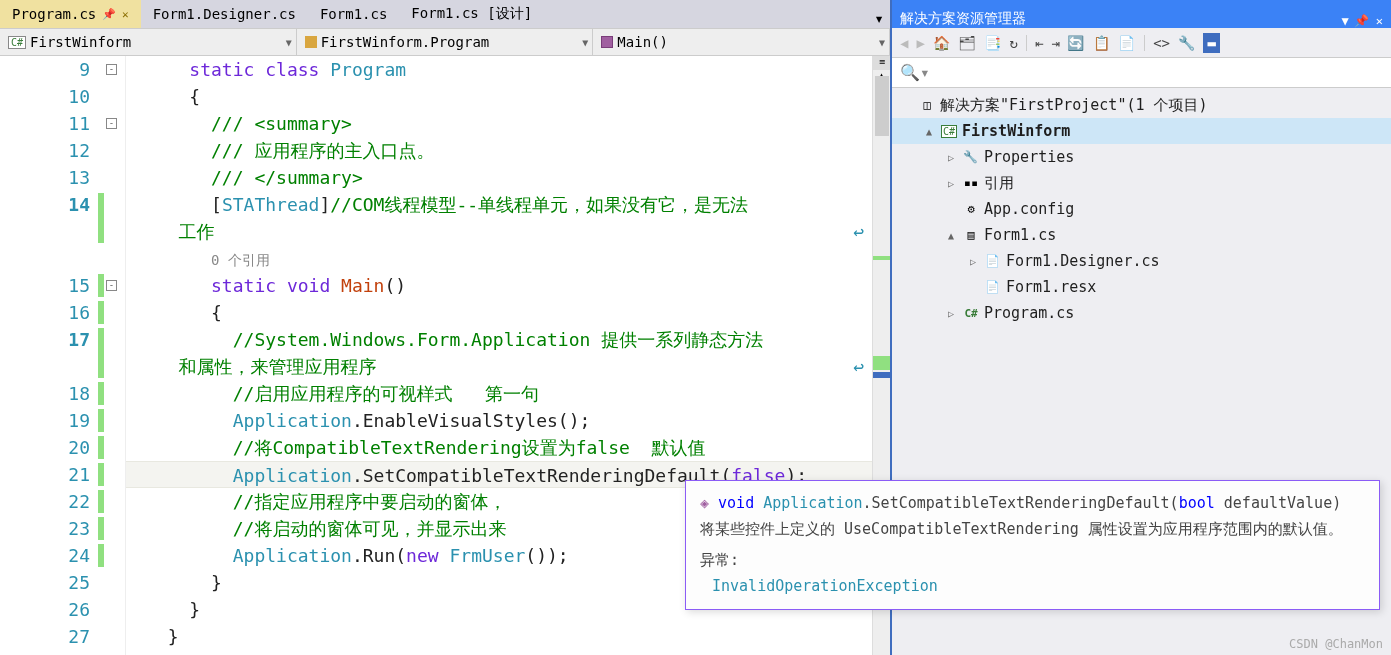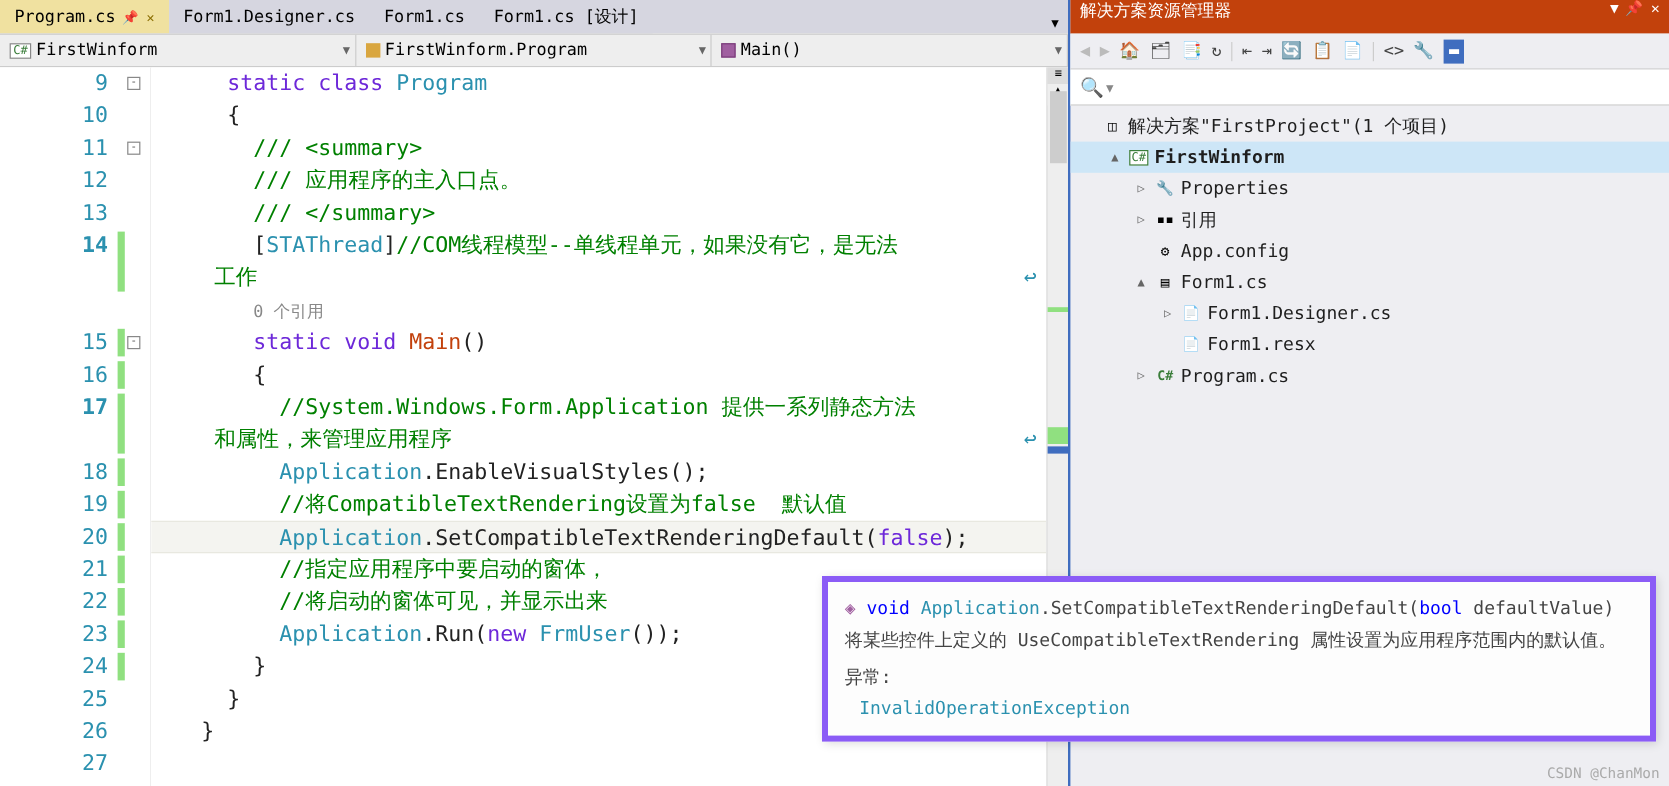--- a/index.html
+++ b/index.html
@@ -35,37 +35,37 @@
 .cmt { color: #008000; }
 .ref { color: #888; font-size: 14px; margin-top: 24px; }
 .meth { color: #c2410c; }
 .txt { color: #222; }
 .scrollbar-v { width: 18px; background: #eee; border-left: 1px solid #ddd; position: relative; }
 .sb-arrow { height: 18px; text-align: center; font-size: 10px; background: #eee; }
 .sb-split { width: 18px; height: 14px; background: #ddd; text-align: center; font-size: 10px; }
 .sb-thumb { position: absolute; top: 20px; left: 2px; width: 14px; height: 60px; background: #cdcdcd; }
 .sb-mark { position: absolute; left: 0; width: 18px; height: 4px; }
 .explorer { flex: 1; background: #eeeef2; display: flex; flex-direction: column; border-left: 2px solid #3f6dbf; }
-.exp-title { background: #c2410c; color: #fff; height: 28px; display: flex; align-items: flex-start; padding: 0 8px; font-size: 14px; }
+.exp-title { background: #3b82f6; color: #fff; height: 28px; display: flex; align-items: flex-end; padding: 0 8px; font-size: 14px; }
 .exp-title .title-icons { margin-left: auto; display: flex; gap: 6px; font-size: 12px; }
 .exp-toolbar { height: 30px; background: #eeeef2; display: flex; align-items: center; padding: 0 8px; gap: 8px; border-bottom: 1px solid #ccc; }
 .exp-toolbar .tb { font-size: 14px; color: #444; cursor: pointer; }
 .exp-toolbar .tb.disabled { color: #bbb; }
 .exp-toolbar .sep { width: 1px; height: 16px; background: #ccc; }
 .exp-search { height: 30px; display: flex; align-items: center; padding: 0 8px; background: #fff; border-bottom: 1px solid #ccc; }
 .exp-search input { flex: 1; border: none; outline: none; font-size: 14px; background: transparent; }
 .exp-search .sicon { color: #888; }
 .tree { flex: 1; padding: 4px 0; font-size: 15px; overflow: auto; }
 .tree-item { display: flex; align-items: center; height: 26px; padding-left: 8px; gap: 4px; }
 .tree-item.selected { background: #cde6f7; }
 .tree-item .exp-arrow { width: 14px; font-size: 10px; color: #666; text-align: center; }
 .tree-item .ticon { width: 18px; height: 18px; display: inline-flex; align-items: center; justify-content: center; font-size: 12px; }
 .tree-item .tlabel { color: #1e1e1e; }
 .tree-item.bold .tlabel { font-weight: bold; }
-.tooltip { position: absolute; left: 685px; top: 480px; width: 695px; background: #fdfdfd; border: 5px solid #8b5cf6; box-shadow: 2px 2px 8px rgba(0,0,0,0.15); padding: 10px 14px; font-size: 15px; line-height: 1.7; z-index: 100; }
+.tooltip { position: absolute; left: 685px; top: 480px; width: 695px; background: #fdfdfd; border: 1px solid #8b5cf6; box-shadow: 2px 2px 8px rgba(0,0,0,0.15); padding: 10px 14px; font-size: 15px; line-height: 1.7; z-index: 100; }
 .tooltip .sig { color: #444; }
 .tooltip .sig .void { color: #0000ff; }
 .tooltip .sig .app { color: #2b91af; }
 .tooltip .sig .bool { color: #0000ff; }
 .tooltip .desc { color: #444; }
 .tooltip .exc { color: #444; margin-top: 6px; }
 .tooltip .exc-link { color: #2b91af; margin-left: 12px; }
 .watermark { position: absolute; right: 8px; bottom: 4px; font-size: 12px; color: #aaa; z-index: 200; }
 </style>
 </head>
@@ -161,20 +161,21 @@
         <div class="line">    <span class="kw">static class </span><span class="type">Program</span></div>
         <div class="line">    <span class="txt">{</span></div>
         <div class="line">      <span class="cmt">/// &lt;summary&gt;</span></div>
         <div class="line">      <span class="cmt">/// 应用程序的主入口点。</span></div>
         <div class="line">      <span class="cmt">/// &lt;/summary&gt;</span></div>
         <div class="line tall">      <span class="txt">[</span><span class="type">STAThread</span><span class="txt">]</span><span class="cmt">//COM线程模型--单线程单元，如果没有它，是无法<br>   工作</span><span style="float:right;color:#2b91af;padding-right:8px">↩</span></div>
         <div class="line">      <span class="ref">0 个引用</span></div>
         <div class="line">      <span class="kw">static void </span><span class="meth">Main</span><span class="txt">()</span></div>
         <div class="line">      <span class="txt">{</span></div>
         <div class="line tall">        <span class="cmt">//System.Windows.Form.Application 提供一系列静态方法<br>   和属性，来管理应用程序</span><span style="float:right;color:#2b91af;padding-right:8px">↩</span></div>
+        <div class="line">        <span class="cmt">//启用应用程序的可视样式   第一句</span></div>
         <div class="line">        <span class="type">Application</span><span class="txt">.EnableVisualStyles();</span></div>
         <div class="line">        <span class="cmt">//将CompatibleTextRendering设置为false  默认值</span></div>
         <div class="line hl">        <span class="type">Application</span><span class="txt">.SetCompatibleTextRenderingDefault(</span><span class="kw">false</span><span class="txt">);</span></div>
         <div class="line">        <span class="cmt">//指定应用程序中要启动的窗体，</span></div>
         <div class="line">        <span class="cmt">//将启动的窗体可见，并显示出来</span></div>
         <div class="line">        <span class="type">Application</span><span class="txt">.Run(</span><span class="kw">new </span><span class="type">FrmUser</span><span class="txt">());</span></div>
         <div class="line">      <span class="txt">}</span></div>
         <div class="line">    <span class="txt">}</span></div>
         <div class="line">  <span class="txt">}</span></div>
       </div>

